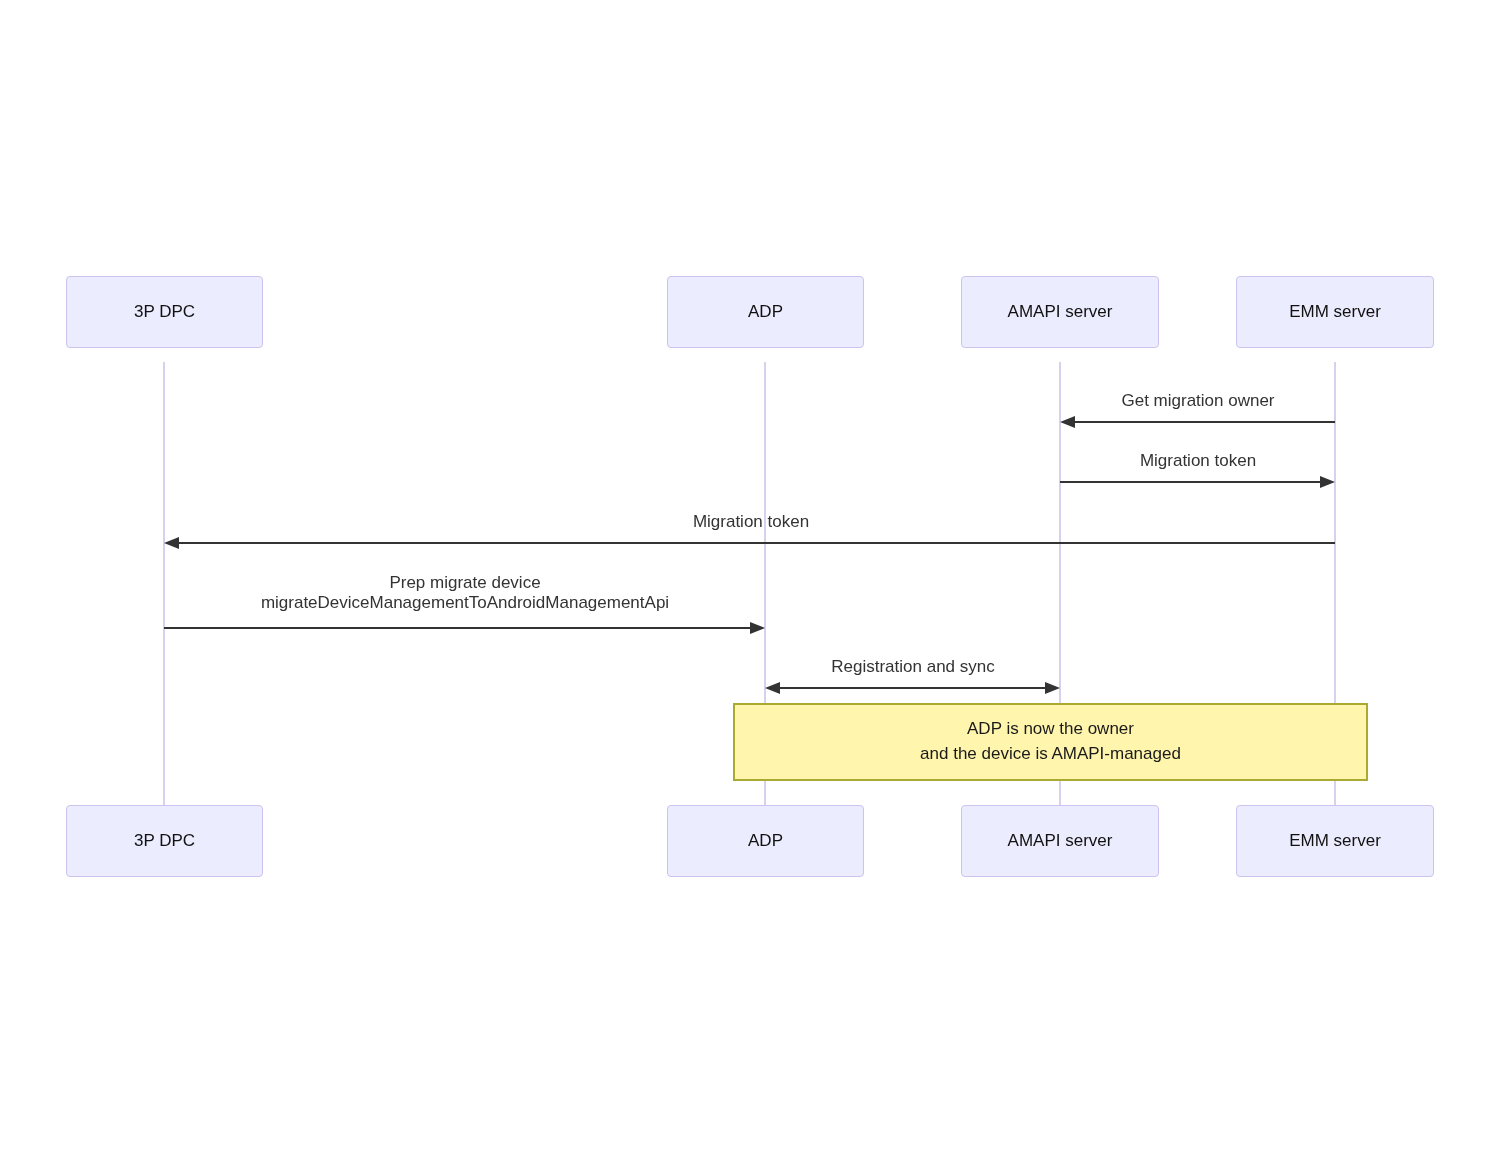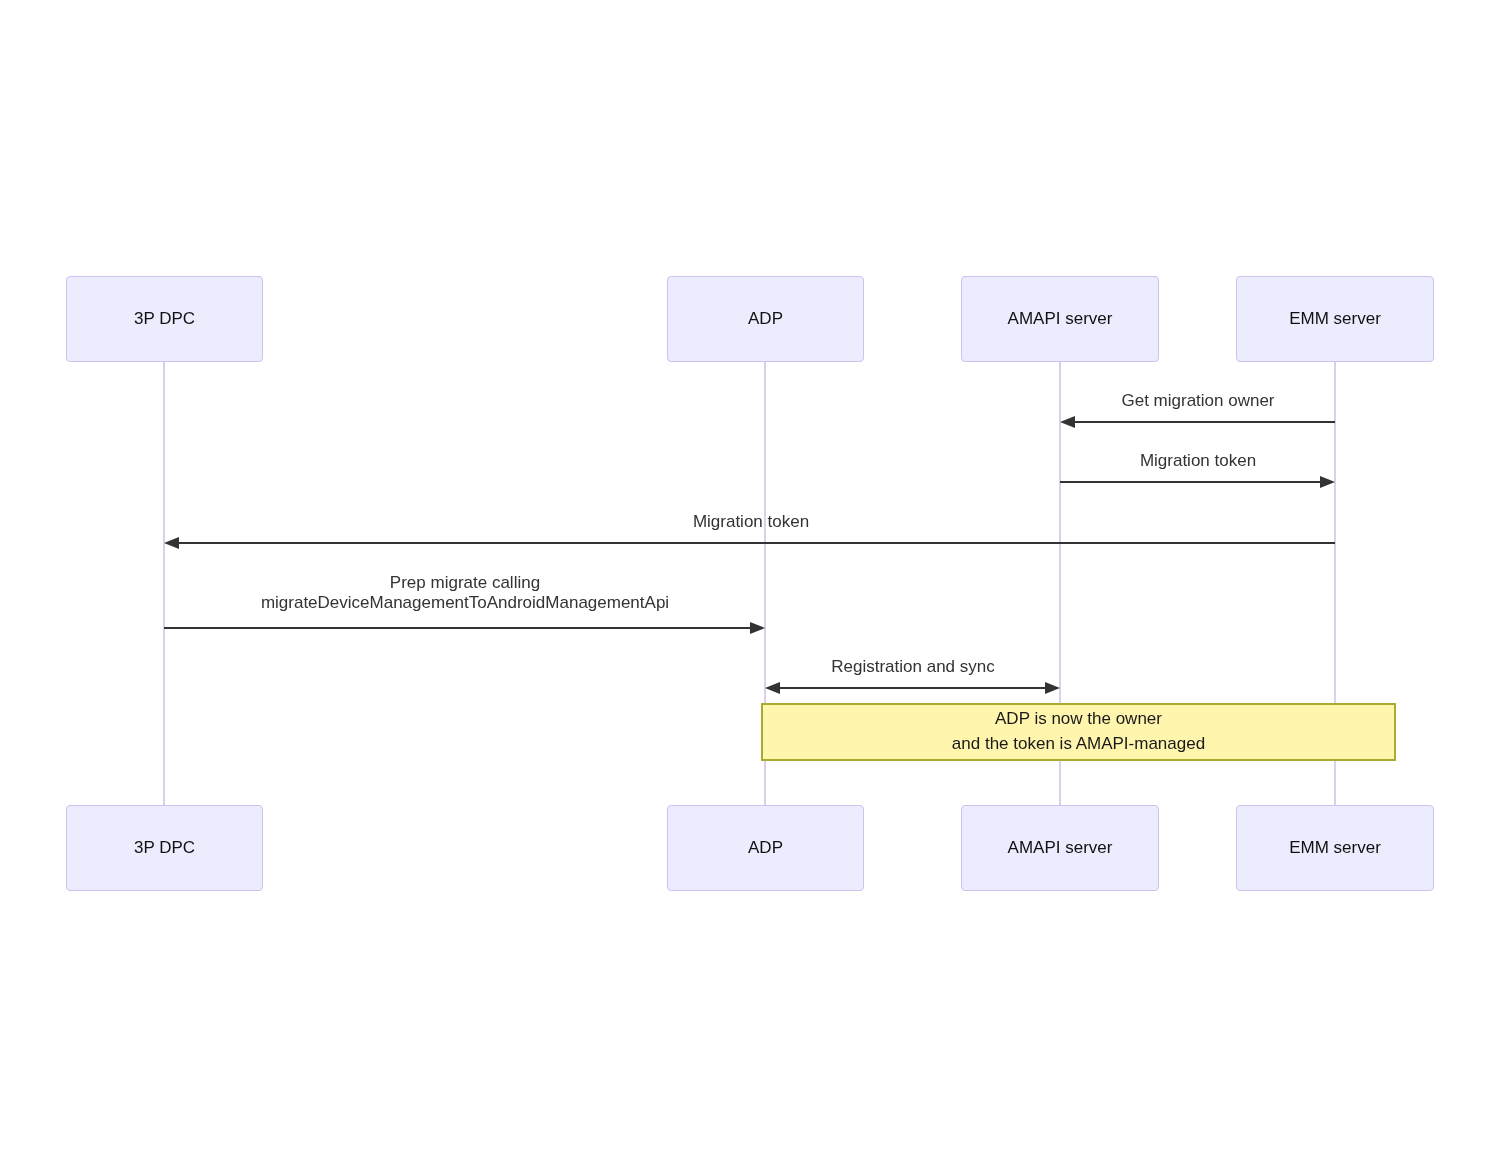--- a/index.html
+++ b/index.html
@@ -18,21 +18,21 @@
     position: absolute;
     top: 362px;
     height: 443px;
     width: 2px;
     background: var(--lifeline, #d9d0ef);
   }
 
   .actor {
     position: absolute;
     width: 197px;
-    height: 86px;
+    height: 72px;
     background: var(--actor-fill, #ECECFF);
     border: 1px solid var(--actor-border, #ccc3f0);
     border-radius: 4px;
     display: flex;
     align-items: center;
     justify-content: center;
     font-size: 17px;
     color: #111111;
   }
 
@@ -63,24 +63,24 @@
     border-width: 6px 15px 6px 0;
     border-color: transparent var(--arrow, #333333) transparent transparent;
   }
   .arrow-right {
     border-width: 6px 0 6px 15px;
     border-color: transparent transparent transparent var(--arrow, #333333);
   }
 
   .note {
     position: absolute;
-    left: 761px;
+    left: 733px;
     top: 703px;
     width: 635px;
-    height: 58px;
+    height: 78px;
     background: var(--note-fill, #FFF5AD);
     border: 2px solid var(--note-border, #AAAA33);
     display: flex;
     flex-direction: column;
     align-items: center;
     justify-content: center;
     font-size: 17px;
     color: #1a1a1a;
     line-height: 1.45;
     text-align: center;
@@ -107,34 +107,34 @@
 
   <div class="msg-label" style="left:1198px;top:451px;">Migration token</div>
   <div class="msg-line" style="left:1060px;top:481px;width:263px;"></div>
   <div class="arrowhead arrow-right" style="left:1320px;top:476px;"></div>
 
   <div class="msg-label" style="left:751px;top:512px;">Migration token</div>
   <div class="msg-line" style="left:176px;top:542px;width:1159px;"></div>
   <div class="arrowhead arrow-left" style="left:164px;top:537px;"></div>
 
   <div class="msg-label" style="left:465px;top:573px;">
-    <div class="line1">Prep migrate calling</div>
+    <div class="line1">Prep migrate device</div>
     <div class="line2">migrateDeviceManagementToAndroidManagementApi</div>
   </div>
   <div class="msg-line" style="left:164px;top:627px;width:588px;"></div>
   <div class="arrowhead arrow-right" style="left:750px;top:622px;"></div>
 
   <div class="msg-label" style="left:913px;top:657px;text-align:center;">Registration and sync</div>
   <div class="msg-line" style="left:777px;top:687px;width:272px;"></div>
   <div class="arrowhead arrow-left" style="left:765px;top:682px;"></div>
   <div class="arrowhead arrow-right" style="left:1045px;top:682px;"></div>
 
   <div class="note">
     <div>ADP is now the owner</div>
-    <div>and the token is AMAPI-managed</div>
+    <div>and the device is AMAPI-managed</div>
   </div>
 
   <div class="actor" style="left:66px;top:805px;">3P DPC</div>
   <div class="actor" style="left:667px;top:805px;">ADP</div>
   <div class="actor" style="left:961px;top:805px;width:198px;">AMAPI server</div>
   <div class="actor" style="left:1236px;top:805px;width:198px;">EMM server</div>
 
 </div>
 
 </body></html>

